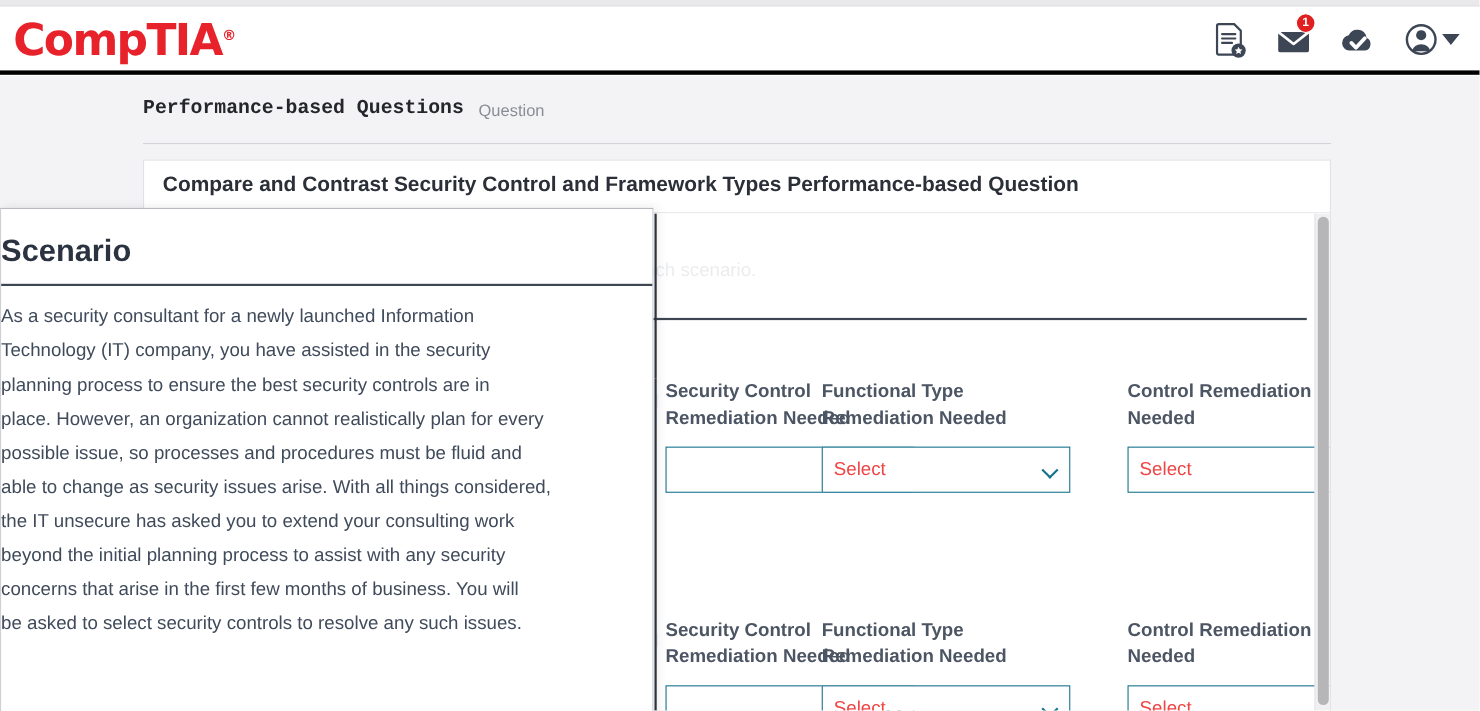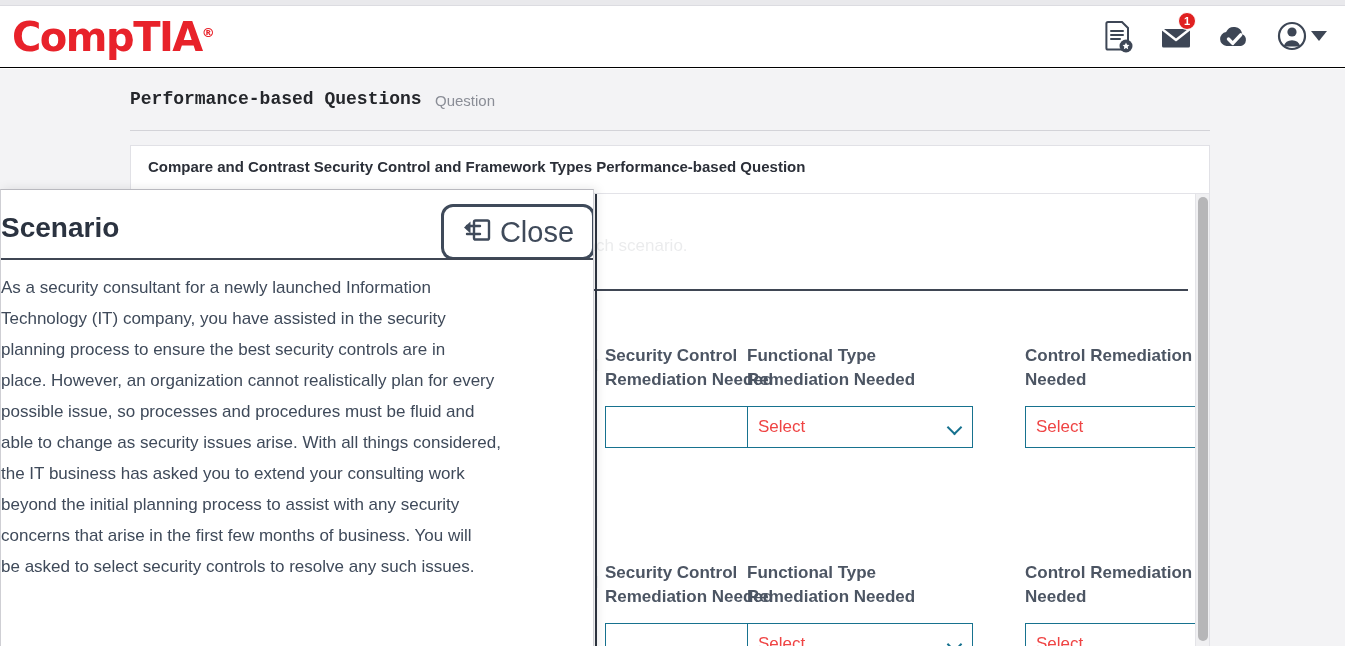--- a/index.html
+++ b/index.html
@@ -12,21 +12,21 @@
 
   
   .top-strip {
     position: absolute; left: 0; top: 0; width: 1345px; height: 6px;
     background: #e9e9ec; border-bottom: 1px solid #dcdce1;
   }
 
   
   .header {
     position: absolute; left: 0; top: 6px; width: 1345px; height: 62px;
-    background: #ffffff; border-bottom: 1px solid #000000;
+    background: #ffffff; border-bottom: 4px solid #000000;
   }
   .logo {
     position: absolute; left: 12px; top: 4px;
     font-size: 40px; font-weight: bold; letter-spacing: -1.5px;
     color: #e8222a; font-family: "DejaVu Sans", sans-serif;
     line-height: 46px;
   }
   .logo .reg { font-size: 13px; vertical-align: super; }
 
   .header-icons {
@@ -73,21 +73,21 @@
     font-size: 15px; color: #8a8d96; white-space: nowrap;
   }
 
   
   .card {
     position: absolute; left: 0; top: 76px; width: 1080px; height: 501px;
     background: #ffffff; border: 1px solid #e1e1e6;
   }
   .card-title {
     position: absolute; left: 17px; top: 12px;
-    font-size: 15px; font-weight: bold; color: #2b2f38;
+    font-size: 19px; font-weight: bold; color: #2b2f38;
     white-space: nowrap;
   }
   .card-divider {
     position: absolute; left: 0; top: 47px; width: 1078px; height: 1px;
     background: #e3e3e8;
   }
 
   
   .card-body {
     position: absolute; left: 0; top: 48px; width: 1078px; height: 452px;
@@ -368,40 +368,30 @@
 
     </div>
   </div>
 </div>
 
 <div class="overlay">
   <div class="ov-inner">
 
     <div class="ov-title">Scenario</div>
 
-    <div class="close-btn">
-      <span>
-        <svg width="30" height="28" viewBox="0 0 30 28">
-          <rect x="12" y="4.5" width="15" height="19" rx="1.6" fill="none" stroke="#3f4a5a" stroke-width="2.4"></rect>
-          <path d="M18 10 h-13 M18 18 h-13" stroke="#3f4a5a" stroke-width="2.4" stroke-linecap="round"></path>
-          <path d="M8.5 5.5 L2 11.5 L8.5 17.5 z" fill="#3f4a5a"></path>
-        </svg>
-      </span>
-      <span class="ctxt">Close</span>
-    </div>
 
     <div class="ov-rule"></div>
 
     <div class="ov-body">
       <span>As a security consultant for a newly launched Information</span><br>
       <span>Technology (IT) company, you have assisted in the security</span><br>
       <span>planning process to ensure the best security controls are in</span><br>
       <span>place. However, an organization cannot realistically plan for every</span><br>
       <span>possible issue, so processes and procedures must be fluid and</span><br>
       <span>able to change as security issues arise. With all things considered,</span><br>
-      <span>the IT business has asked you to extend your consulting work</span><br>
+      <span>the IT unsecure has asked you to extend your consulting work</span><br>
       <span>beyond the initial planning process to assist with any security</span><br>
       <span>concerns that arise in the first few months of business. You will</span><br>
       <span>be asked to select security controls to resolve any such issues.</span>
     </div>
 
   </div>
 </div>
 
 </body></html>

